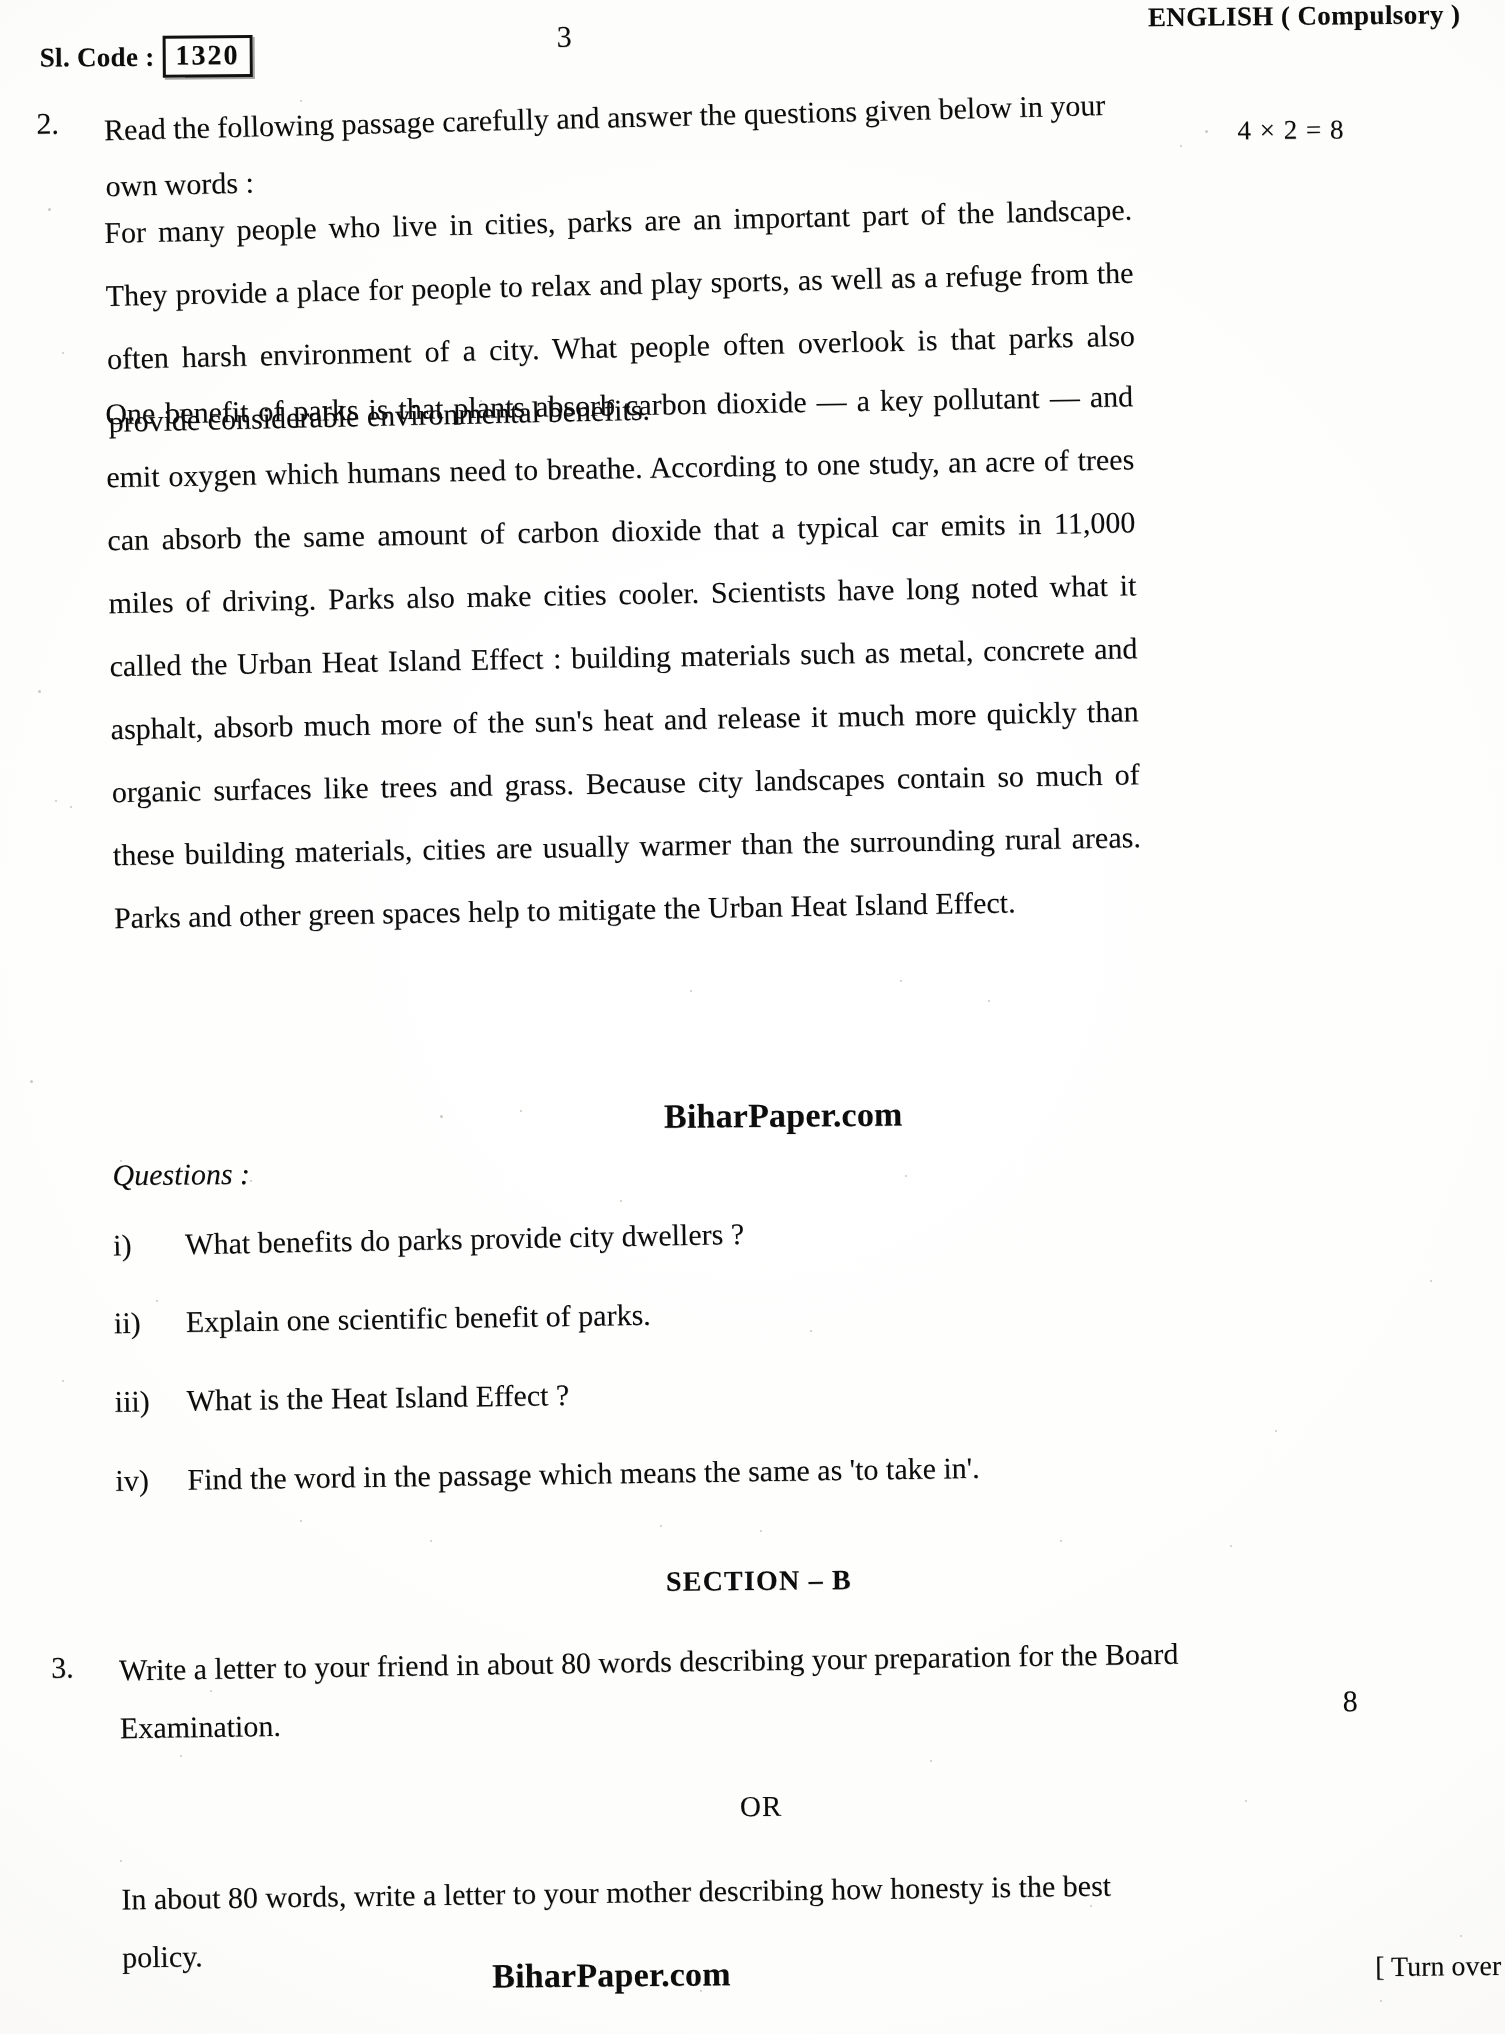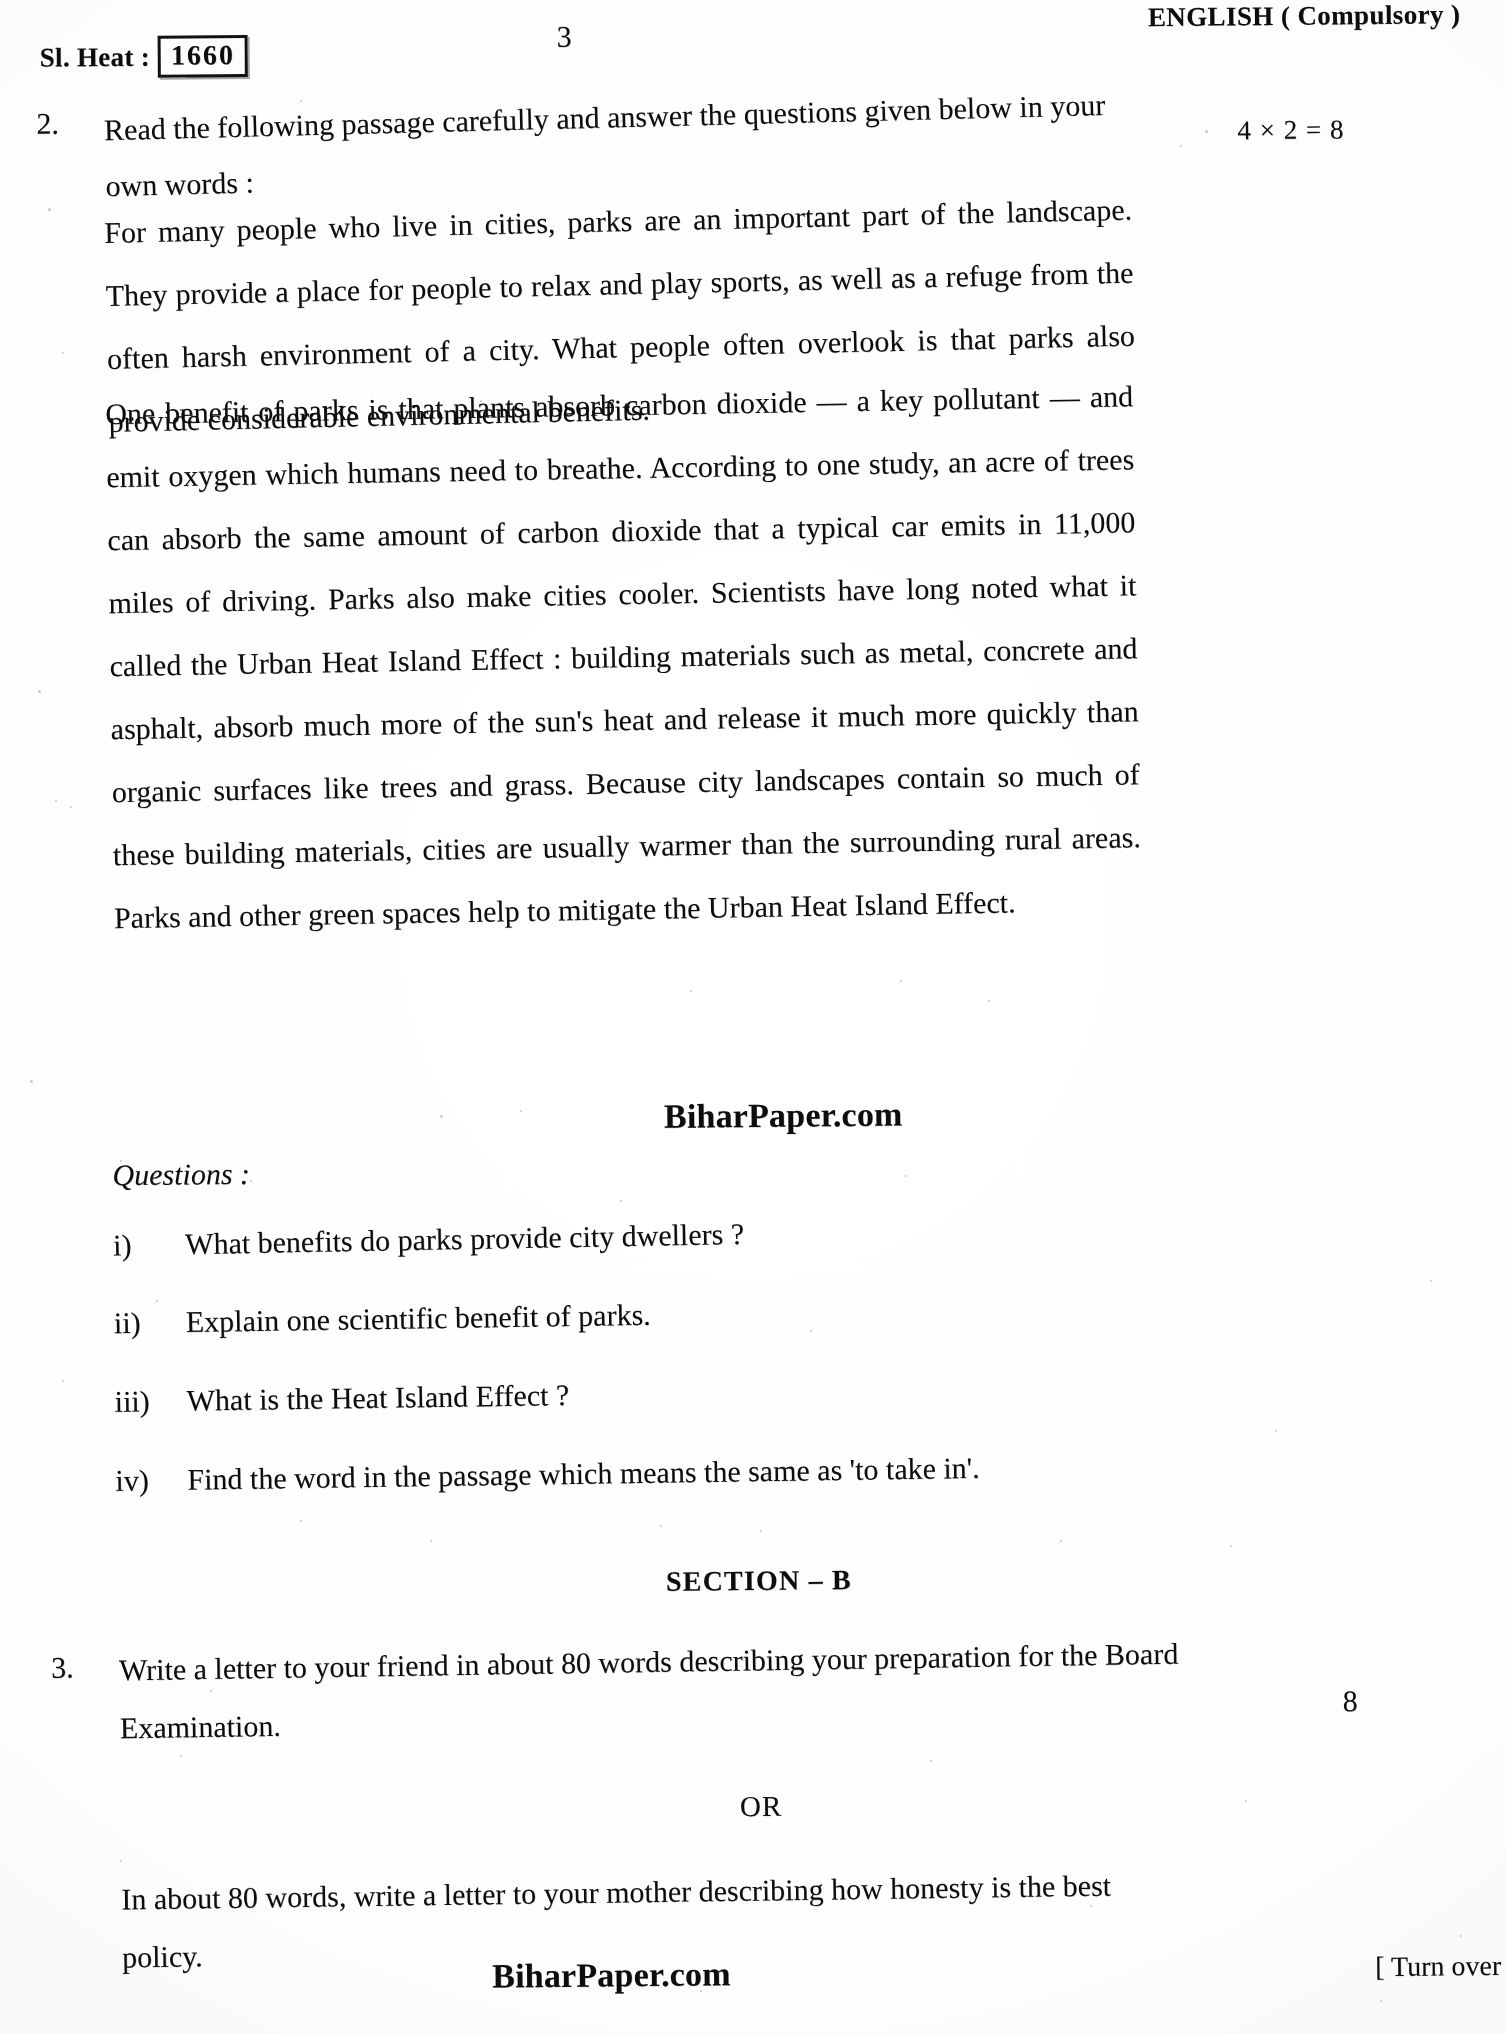--- a/index.html
+++ b/index.html
@@ -225,22 +225,22 @@
     <div class="speck" style="left: 300px; top: 100px; width: 2px; height: 2px;"></div>
     <div class="speck" style="left: 905px; top: 1175px; width: 2px; height: 2px;"></div>
     <div class="speck" style="left: 620px; top: 1200px; width: 2px; height: 2px;"></div>
     <div class="speck" style="left: 1275px; top: 1430px; width: 2px; height: 2px;"></div>
     <div class="speck" style="left: 120px; top: 1860px; width: 2px; height: 2px;"></div>
   </div>
 
 <div id="sheet">
 
   <div class="abs" id="slcode">
-    <span>Sl. Heat :</span>
-    <span class="boxed">1660</span>
+    <span>Sl. Code :</span>
+    <span class="boxed">1320</span>
   </div>
 
   <div class="abs" id="pageno">3</div>
 
   <div class="abs" id="subject">ENGLISH ( Compulsory )</div>
 
   <div class="abs qnum" id="q2num">2.</div>
   <div class="abs" id="q2stem">Read the following passage carefully and answer the questions given below in your own words :</div>
   <div class="abs" id="marks2">4 × 2 = 8</div>
 

